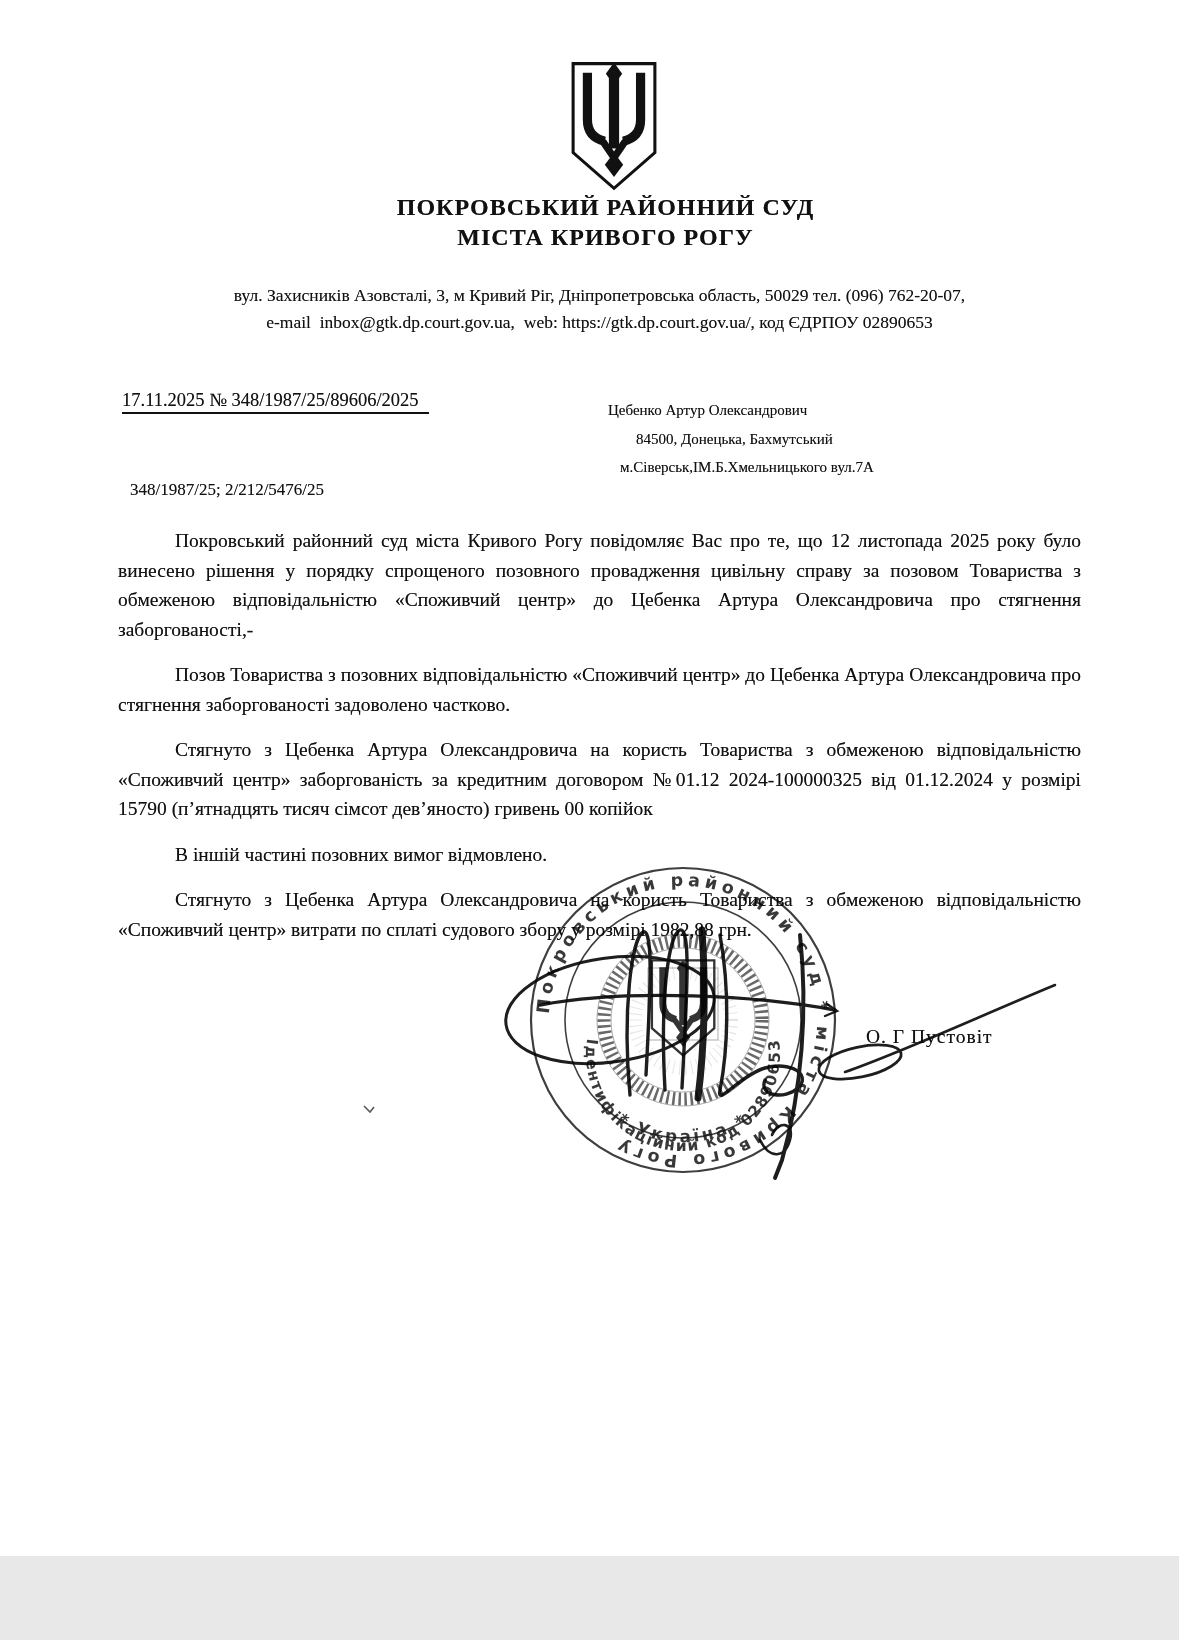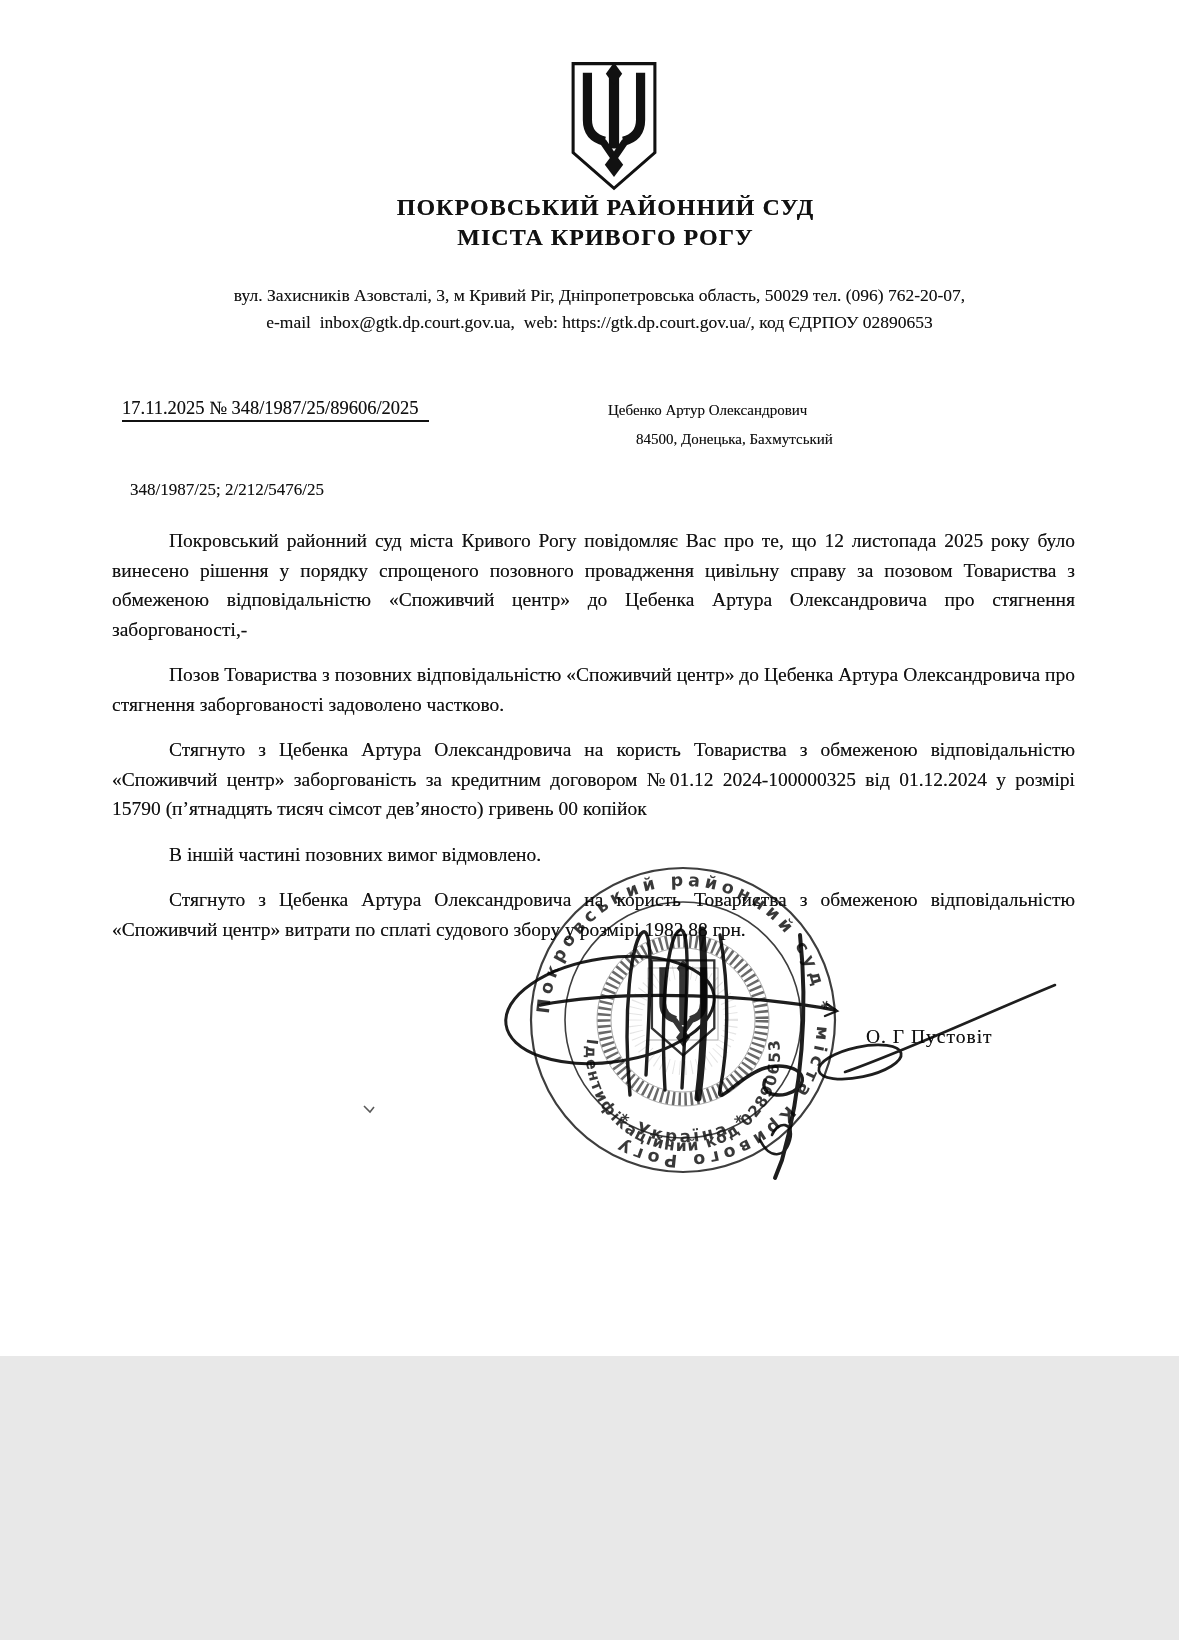--- a/index.html
+++ b/index.html
@@ -1,17 +1,17 @@
 <!DOCTYPE html>
 <html lang="uk"><head>
 <meta charset="utf-8">
 <style>
   html,body { margin:0; padding:0; background:#e8e8e8; }
   .page {
-    position:relative; width:1179px; height:1356px; margin:0 auto;
+    position:relative; width:1179px; height:1556px; margin:0 auto;
     background:#ffffff; overflow:hidden;
     font-family:"Liberation Serif", serif; color:#111;
   }
   .abs { position:absolute; }
   .centered { left:0; width:100%; text-align:center; }
   .court-title { font-weight:bold; font-size:24px; letter-spacing:1px; text-shadow:0 0 0.5px rgba(0,0,0,.55); }
   .addr { font-size:17.5px; line-height:27px; text-shadow:0 0 0.4px rgba(0,0,0,.4); }
   .uline { text-underline-offset:3px; }
   .ref-line { font-size:18.5px; text-shadow:0 0 0.4px rgba(0,0,0,.45); }
   .ref-underline { border-bottom:2px solid #111; padding-bottom:2px; padding-right:10px; }
@@ -47,32 +47,33 @@
   </div>
 
   <div class="abs centered court-title" style="top:194px; padding-left:16px;">ПОКРОВСЬКИЙ РАЙОННИЙ СУД</div>
   <div class="abs centered court-title" style="top:224px; padding-left:16px;">МІСТА КРИВОГО РОГУ</div>
 
   <div class="abs centered addr" style="top:282px; padding-left:10px;">вул. Захисників Азовсталі, 3, м  Кривий Ріг,  Дніпропетровська область, 50029 тел. (096) 762-20-07,</div>
   <div class="abs centered addr" style="top:309px; padding-left:10px;">
     <span>e-mail</span>&nbsp;&nbsp;<span class="uline">inbox@gtk.dp.court.gov.ua,</span>&nbsp;&nbsp;<span>web:</span>&nbsp;<span class="uline">https://gtk.dp.court.gov.ua/,</span>&nbsp;<span>код ЄДРПОУ 02890653</span>
   </div>
 
-  <div class="abs ref-line" style="left:122px; top:398px;">
+  <div class="abs ref-line" style="left:122px; top:390px;">
     <span class="ref-underline">17.11.2025 №  348/1987/25/89606/2025</span>
   </div>
 
   <div class="abs recipient" style="left:608px; top:396px;">
     <div>Цебенко Артур Олександрович</div>
     <div style="padding-left:28px;font-family:Liberation Serif, serif;">84500,  Донецька,  Бахмутський</div>
+    <div style="padding-left:12px;">м.Сіверськ,ІМ.Б.Хмельницького  вул.7А</div>
   </div>
 
   <div class="abs case-ref" style="left:130px; top:480px;">348/1987/25; 2/212/5476/25</div>
 
-  <div class="abs body-text" style="left:112px; top:526px;font-family:Liberation Serif, serif;">
+  <div class="abs body-text" style="left:118px; top:526px;font-family:Liberation Serif, serif;">
     <p>Покровський районний суд міста Кривого Рогу  повідомляє Вас про те, що 12 листопада 2025 року було винесено рішення у порядку спрощеного позовного провадження цивільну справу за позовом Товариства з обмеженою відповідальністю «Споживчий центр» до Цебенка Артура Олександровича про стягнення заборгованості,-</p>
     <p>Позов Товариства з позовних відповідальністю «Споживчий центр» до Цебенка Артура Олександровича про стягнення заборгованості задоволено частково.</p>
     <p>Стягнуто з Цебенка Артура Олександровича на користь Товариства з обмеженою відповідальністю «Споживчий центр» заборгованість за кредитним договором №01.12 2024-100000325 від 01.12.2024 у розмірі 15790 (п’ятнадцять тисяч сімсот дев’яносто) гривень 00 копійок</p>
     <p>В іншій частині позовних вимог відмовлено.</p>
     <p>Стягнуто з Цебенка Артура Олександровича на користь Товариства з обмеженою відповідальністю «Споживчий центр» витрати по сплаті судового збору у розмірі 1982,88 грн.</p>
   </div>
 
   <div class="abs judge-name" style="left:866px; top:1026px;">О.  Г  Пустовіт</div>
 
   <div class="abs" style="left:362px; top:1100px;">

